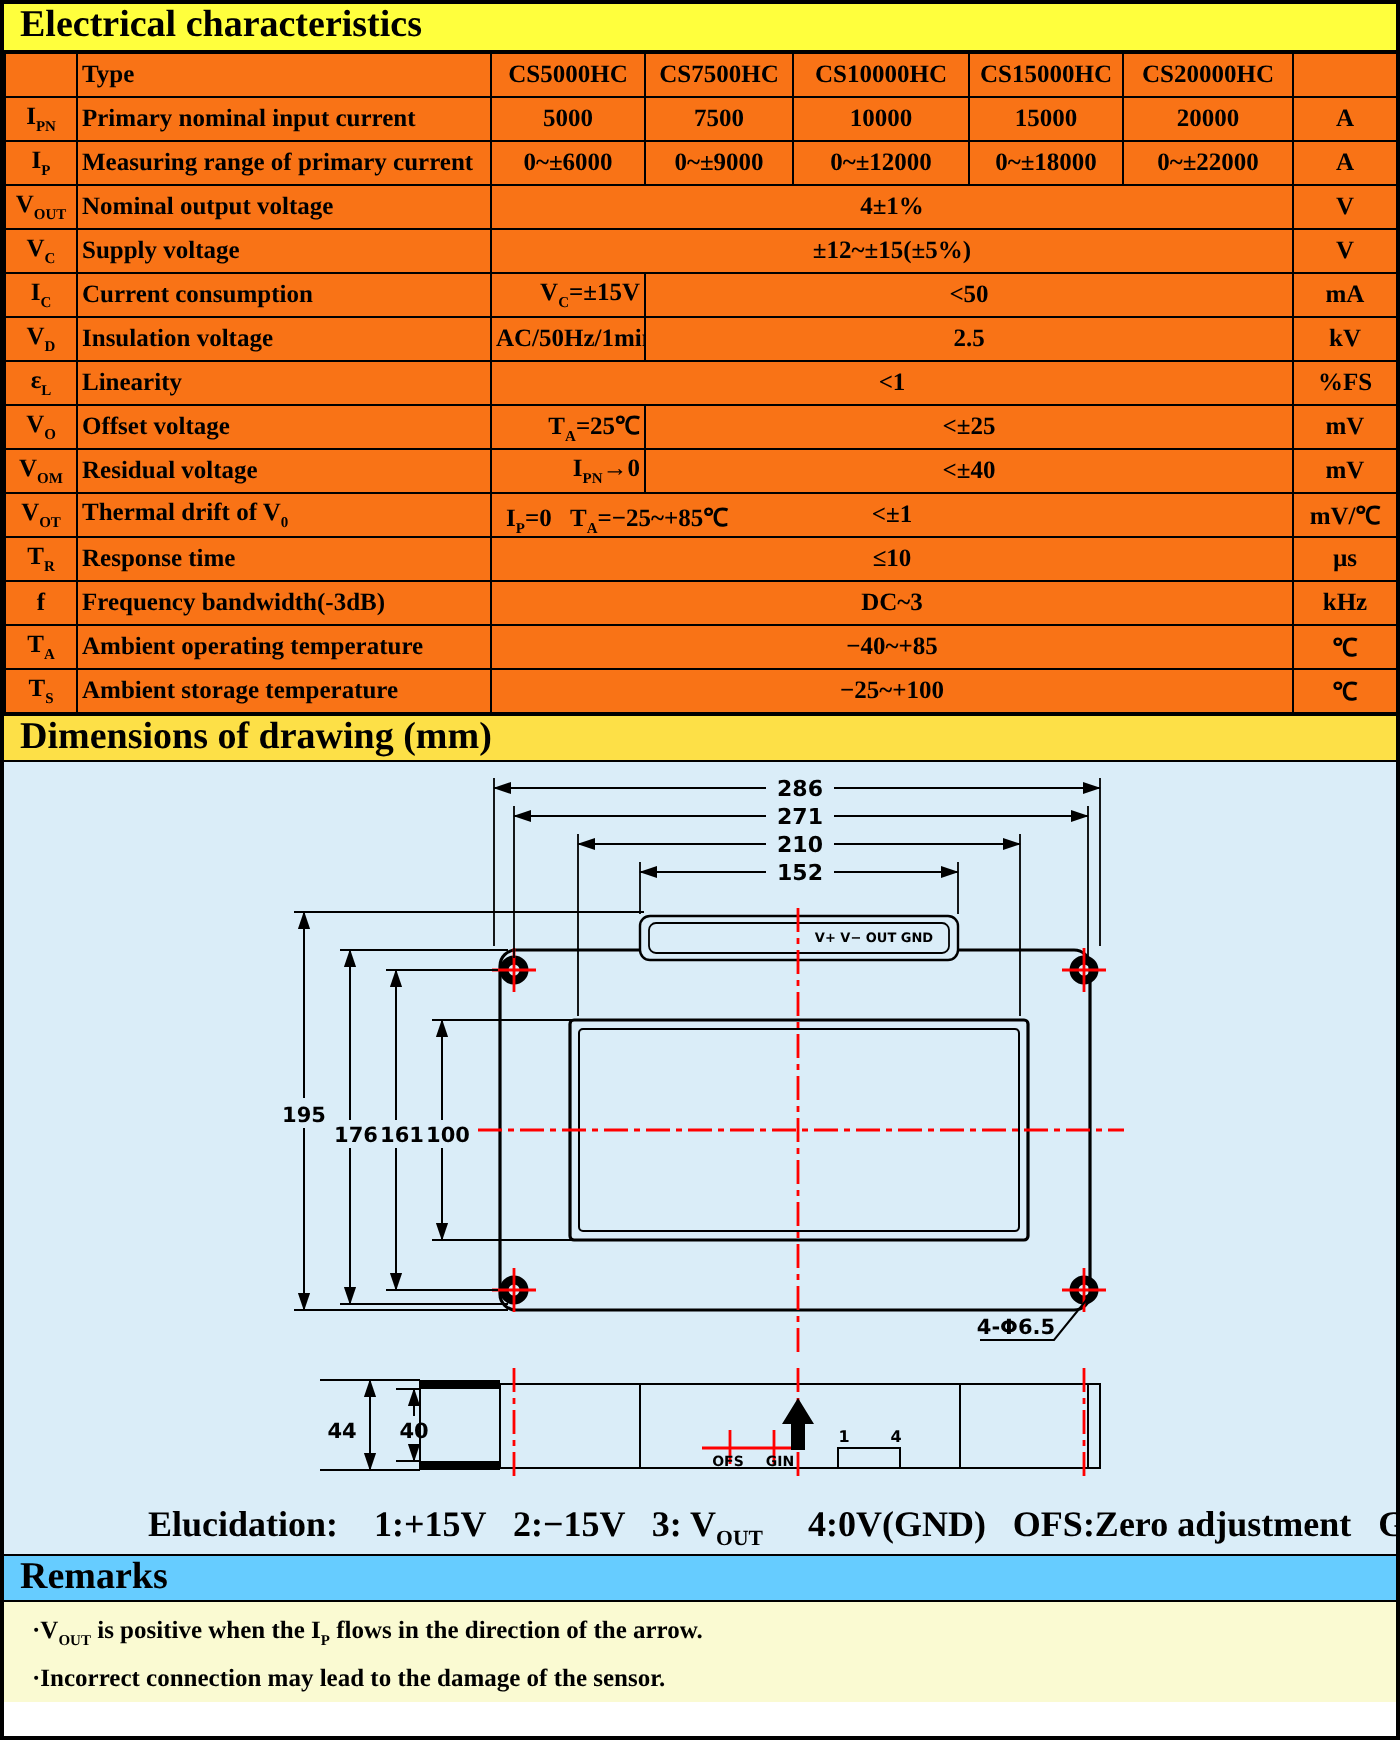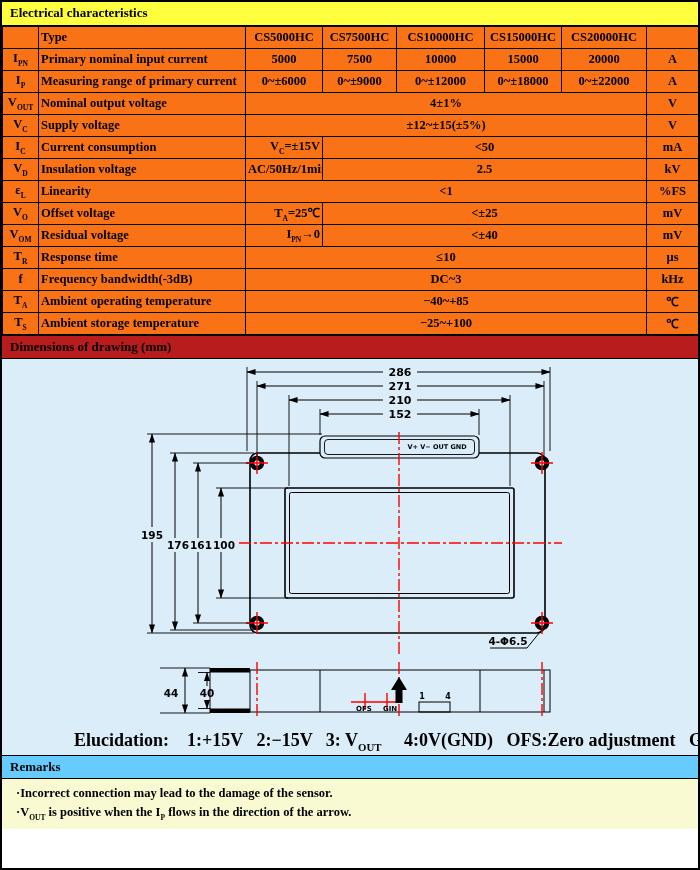--- a/index.html
+++ b/index.html
@@ -2,23 +2,23 @@
 <html><head>
 <meta charset="utf-8">
 <style>
   html,body{margin:0;padding:0;background:#fff;}
   #page{
     position:relative;width:700px;height:870px;box-sizing:border-box;
     border:2px solid #000;background:#fff;
     font-family:"Liberation Serif",serif;color:#000;
   }
   .bar{box-sizing:border-box;height:24px;border-bottom:1px solid #000;
-       font-weight:bold;font-size:13px;line-height:22px;padding-left:8px;}
+       font-weight:bold;font-size:19px;line-height:22px;padding-left:8px;}
   .bar-yellow{background:#ffff3d;}
-  .bar-green{background:#b91c1c;border-top:1px solid #000;}
+  .bar-green{background:#fde047;border-top:1px solid #000;}
   .bar-blue{background:#66ccff;border-top:1px solid #000;}
 
   table.spec{border-collapse:collapse;width:696px;table-layout:fixed;background:#f97316;}
   table.spec td,table.spec th{
     border:1px solid #000;font-weight:bold;font-size:12.5px;
     padding:0 2px;overflow:hidden;white-space:nowrap;
   }
   table.spec tr{height:22px;}
   th.sym{font-weight:bold;}
   td.param{text-align:left;padding-left:6px;}
@@ -133,20 +133,26 @@
           <td class="unit">mV</td>
         </tr>
         <tr>
           <th class="sym">V<sub>OM</sub></th>
           <td class="param">Residual voltage</td>
           <td class="cond">I<sub>PN</sub>→0</td>
           <td class="val" colspan="4">&lt;±40</td>
           <td class="unit">mV</td>
         </tr>
         <tr>
+          <th class="sym">V<sub>OT</sub></th>
+          <td class="param">Thermal drift of V<sub>0</sub></td>
+          <td class="overlay" colspan="5"><span class="ocond">I<sub>P</sub>=0   T<sub>A</sub>=−25~+85℃</span>&lt;±1</td>
+          <td class="unit">mV/℃</td>
+        </tr>
+        <tr>
           <th class="sym">T<sub>R</sub></th>
           <td class="param">Response time</td>
           <td class="val" colspan="5">≤10</td>
           <td class="unit">µs</td>
         </tr>
         <tr>
           <th class="sym">f</th>
           <td class="param">Frequency bandwidth(-3dB)</td>
           <td class="val" colspan="5">DC~3</td>
           <td class="unit">kHz</td>
@@ -269,16 +275,16 @@
     </svg>
 
     <div id="elucidation">Elucidation:    1:+15V   2:−15V   3: V<sub>OUT</sub>     4:0V(GND)   OFS:Zero adjustment   GIN:Gain adjustment</div>
   </div>
 
   <div class="bar bar-blue">
     <span>Remarks</span>
   </div>
 
   <div id="remarks-body">
+    <div class="remark-line">·V<sub>OUT</sub> is positive when the I<sub>P</sub> flows in the direction of the arrow.</div>
     <div class="remark-line">·Incorrect connection may lead to the damage of the sensor.</div>
-    <div class="remark-line">·V<sub>OUT</sub> is positive when the I<sub>P</sub> flows in the direction of the arrow.</div>
   </div>
 </div>
 
 </body></html>

